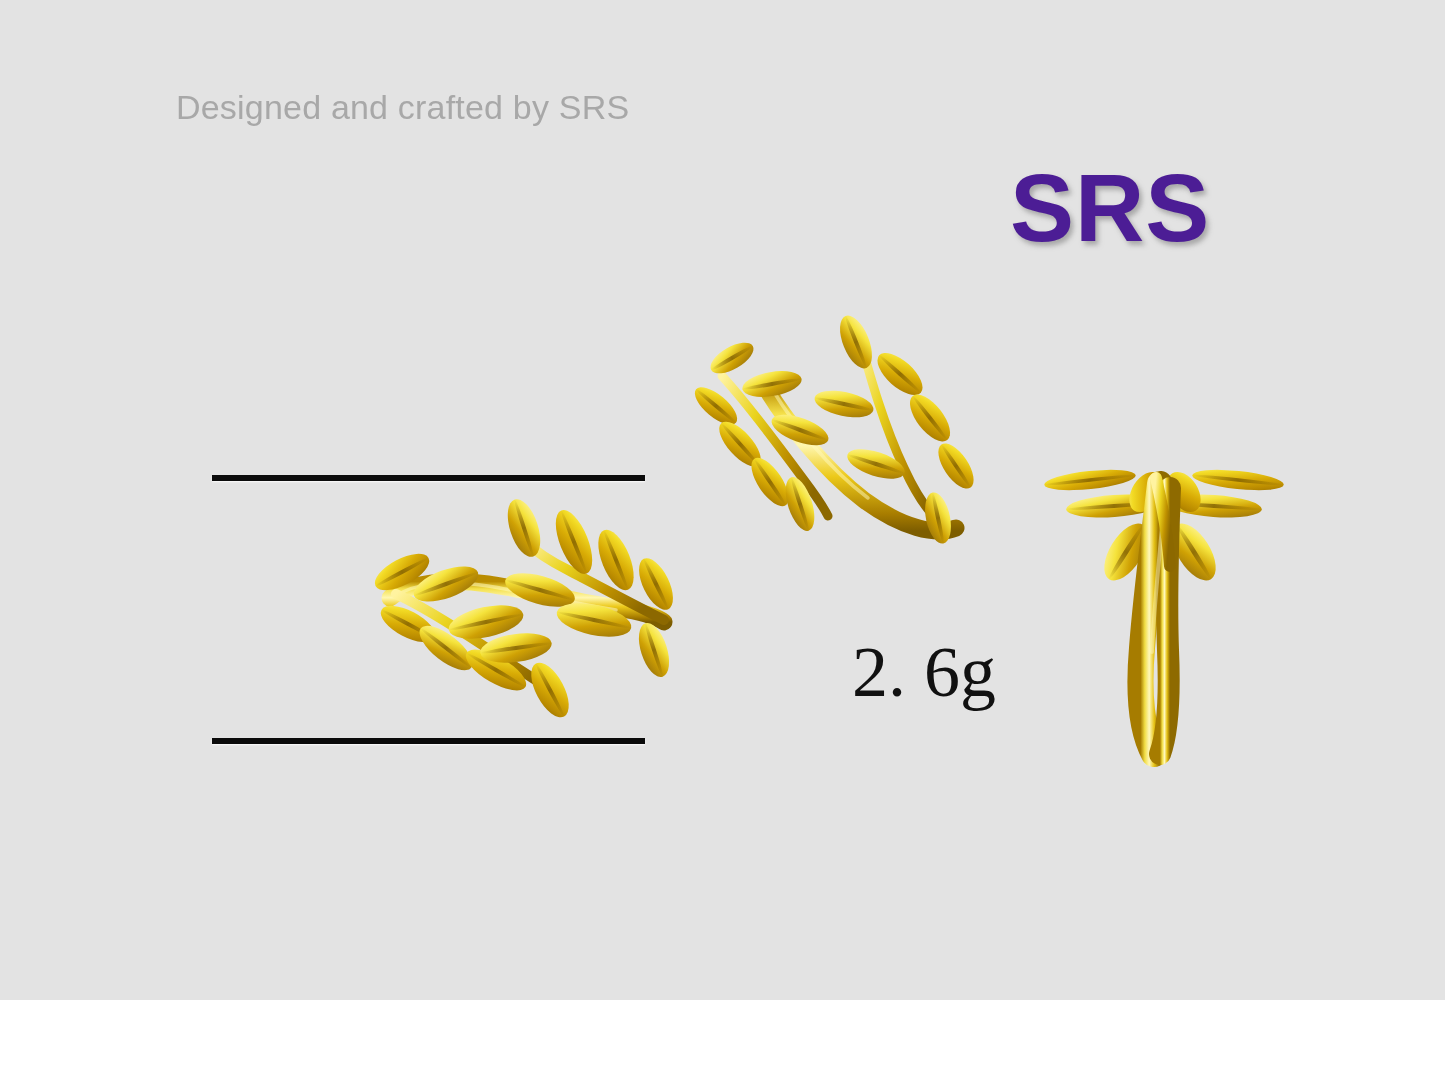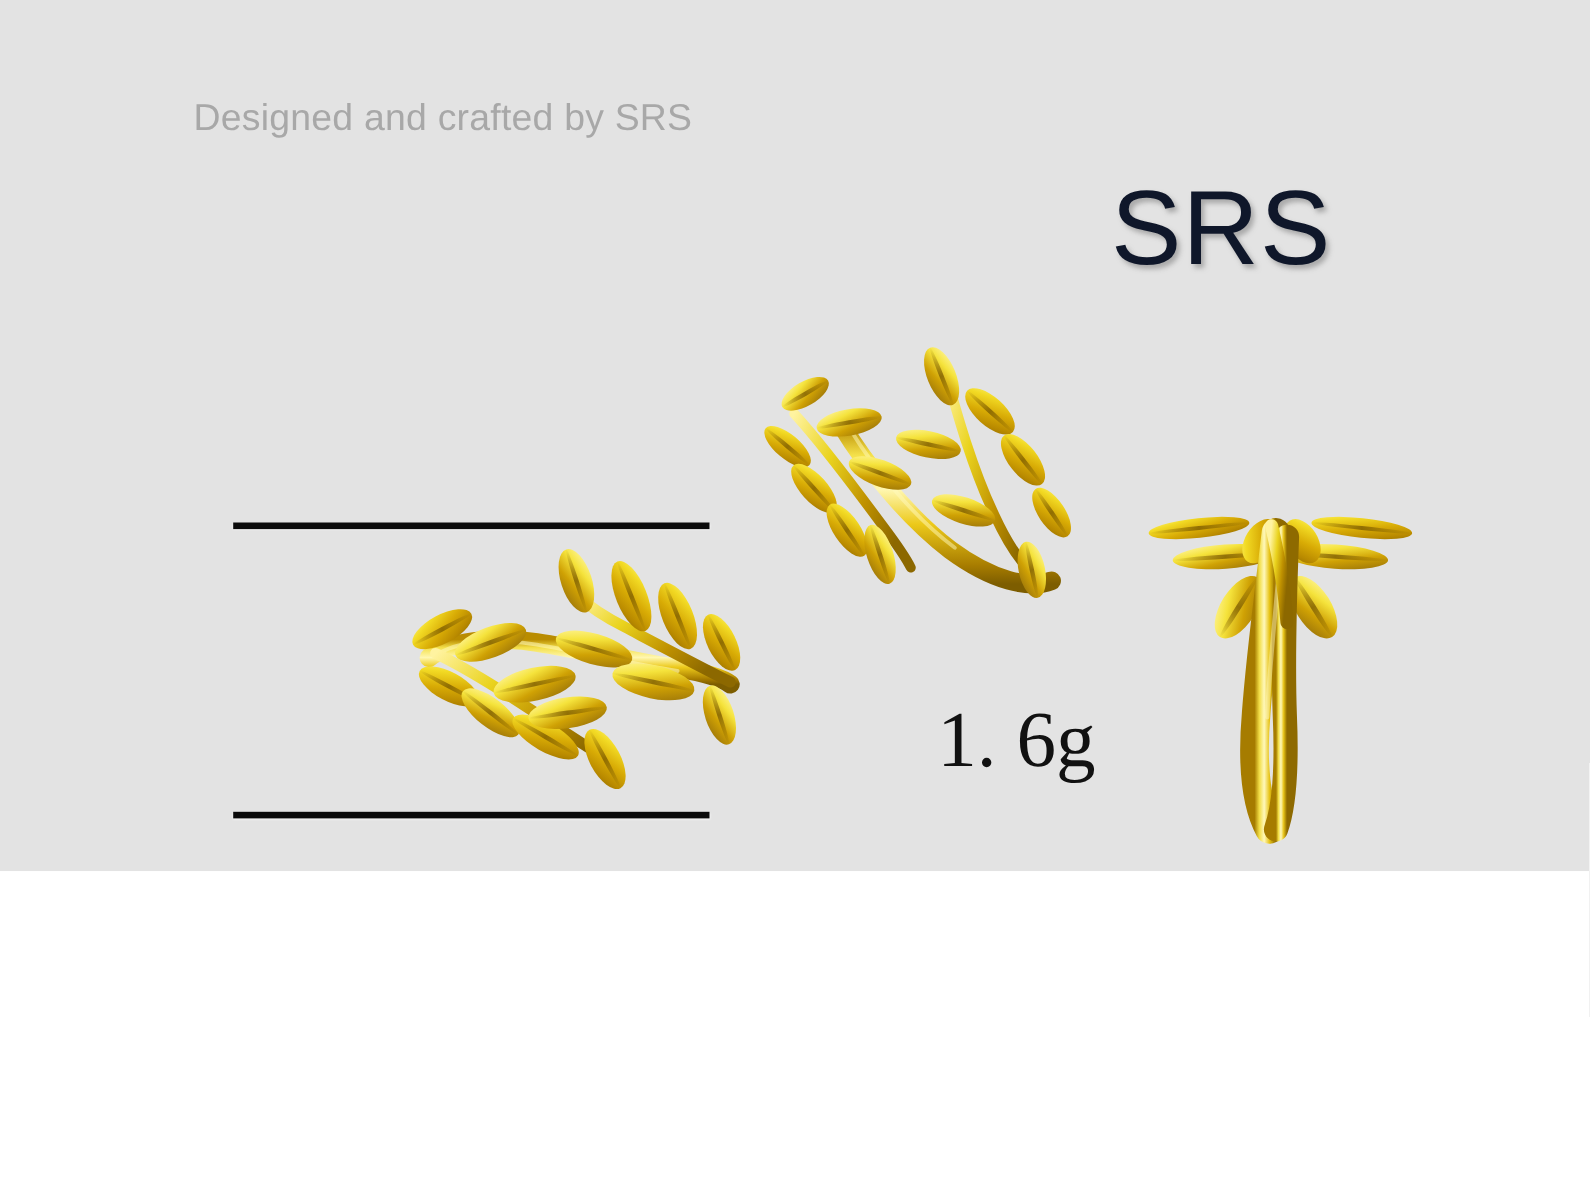--- a/index.html
+++ b/index.html
@@ -3,21 +3,21 @@
 <meta charset="utf-8">
 <style>
   html, body {
     margin: 0;
     padding: 0;
     background: #ffffff;
   }
   #canvas {
     position: relative;
     width: 1445px;
-    height: 792px;
+    height: 1000px;
     background: #e3e3e3;
     overflow: hidden;
     font-family: "Liberation Sans", sans-serif;
   }
 
   
   #credit-text {
     position: absolute;
     left: 176px;
     top: 88px;
@@ -29,22 +29,22 @@
     white-space: nowrap;
   }
 
   
   #brand-logo {
     position: absolute;
     left: 1010px;
     top: 160px;
     font-family: "Liberation Sans", sans-serif;
     font-size: 96px;
-    font-weight: 400;
-    color: #0f172a;
+    font-weight: 700;
+    color: #4c1d95;
     letter-spacing: 1px;
     line-height: 1;
     text-shadow: 3px 4px 5px rgba(120,120,120,0.55);
     white-space: nowrap;
   }
 
   
   .dim-line {
     position: absolute;
     left: 212px;
@@ -93,21 +93,21 @@
 <div id="canvas">
 
   <div id="credit-text">Designed and crafted by SRS</div>
 
   <div id="brand-logo">SRS</div>
 
   <div id="dim-line-top" class="dim-line"></div>
   <div id="dim-line-bottom" class="dim-line"></div>
 
 
-  <div id="weight-label">1. 6g</div>
+  <div id="weight-label">2. 6g</div>
 
   <svg width="0" height="0" style="position:absolute" aria-hidden="true">
     <defs>
       <linearGradient id="gLeaf" x1="0%" y1="0%" x2="100%" y2="100%">
         <stop offset="0%" stop-color="#fdf37a"></stop>
         <stop offset="22%" stop-color="#f2da24"></stop>
         <stop offset="52%" stop-color="#d8ab05"></stop>
         <stop offset="78%" stop-color="#b98a00"></stop>
         <stop offset="100%" stop-color="#8e6a00"></stop>
       </linearGradient>

